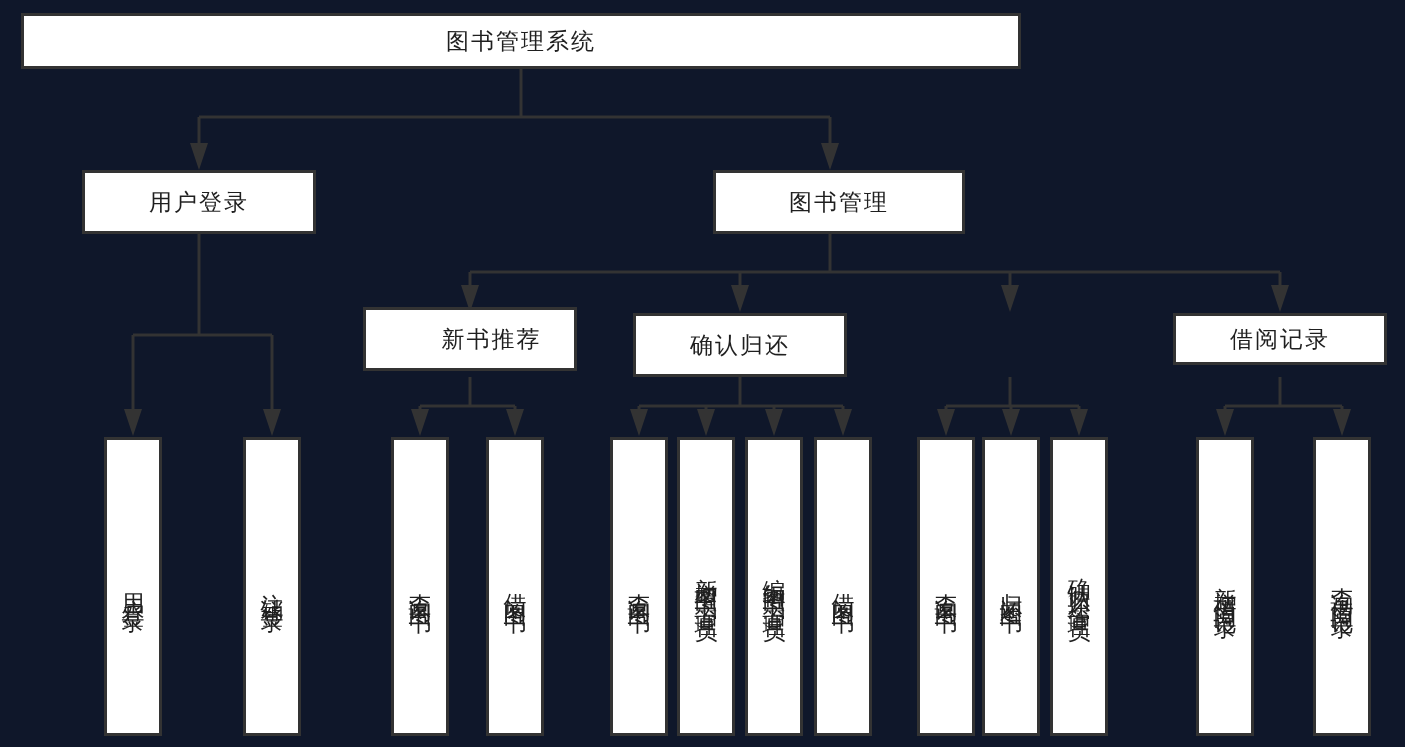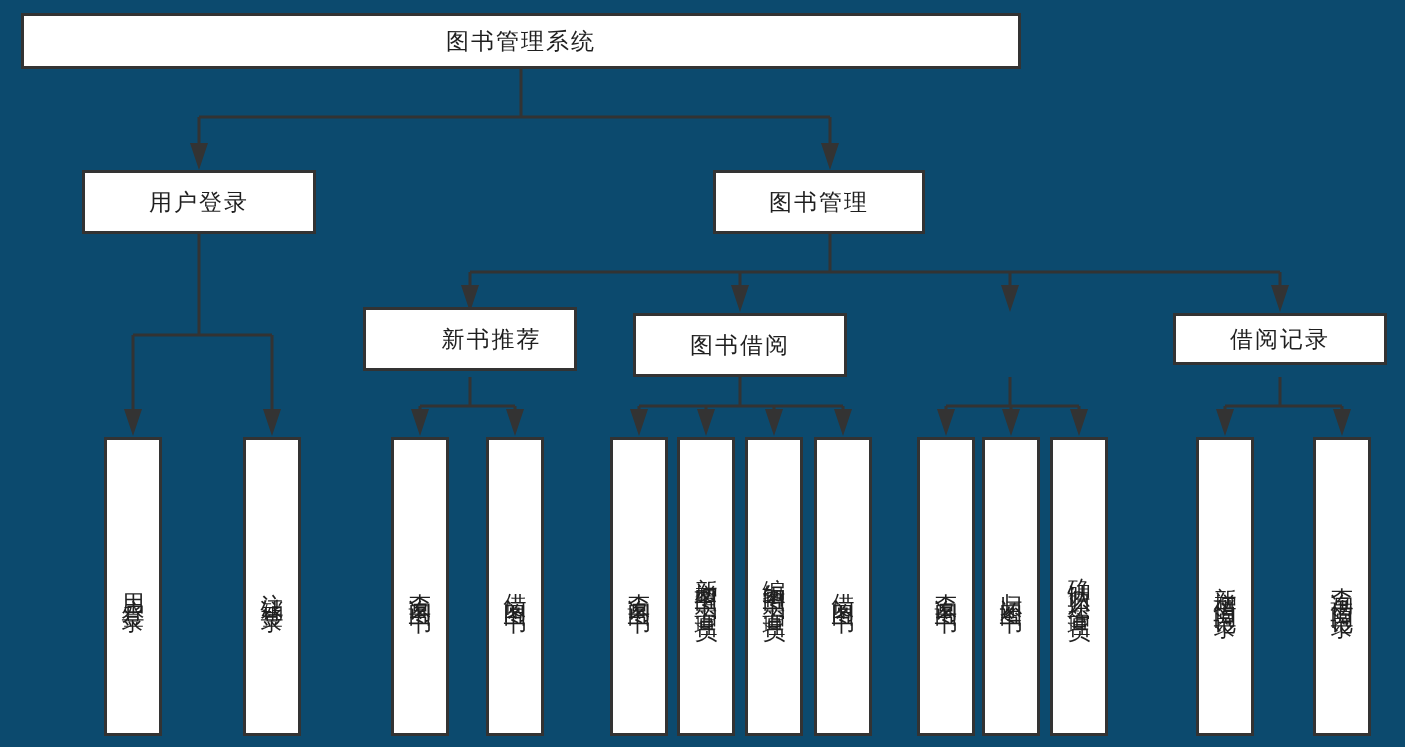--- a/index.html
+++ b/index.html
@@ -1,20 +1,20 @@
 <!DOCTYPE html>
 <html><head>
 <meta charset="utf-8">
 <style>
   html, body { margin: 0; padding: 0; background: #ffffff; }
   .canvas {
     position: relative;
     width: 1405px;
     height: 747px;
-    background: #0c4a6e;
+    background: #0f172a;
     font-family: Liberation Sans, sans-serif;
     color: #1f1f1f;
     overflow: hidden;
   }
   svg.connectors {
     position: absolute;
     left: 0; top: 0;
     width: 1405px; height: 747px;
   }
   svg.connectors path {
@@ -99,29 +99,29 @@
     <polygon points="1333,409 1351,409 1342,436"></polygon>
   </svg>
 
   <div class="box" style="left:21px; top:13px; width:1000px; height:56px;">
     <span class="h-label">图书管理系统</span>
   </div>
 
   <div class="box" style="left:82px; top:170px; width:234px; height:64px;">
     <span class="h-label">用户登录</span>
   </div>
-  <div class="box" style="left:713px; top:170px; width:212px; height:64px;">
+  <div class="box" style="left:713px; top:170px; width:252px; height:64px;">
     <span class="h-label">图书管理</span>
   </div>
 
   <div class="box" style="left:363px; top:307px; width:214px; height:64px;padding-left:43px;">
     <span class="h-label">新书推荐</span>
   </div>
   <div class="box" style="left:633px; top:313px; width:214px; height:64px;">
-    <span class="h-label">图书借阅</span>
+    <span class="h-label">确认归还</span>
   </div>
   <div class="box" style="left:1173px; top:313px; width:214px; height:52px;">
     <span class="h-label">借阅记录</span>
   </div>
 
   <div class="box leaf" style="left:104px; top:437px; width:58px; height:299px;">
     <span class="v-label">用户登录</span>
   </div>
   <div class="box leaf" style="left:243px; top:437px; width:58px; height:299px;">
     <span class="v-label">注销登录</span>

